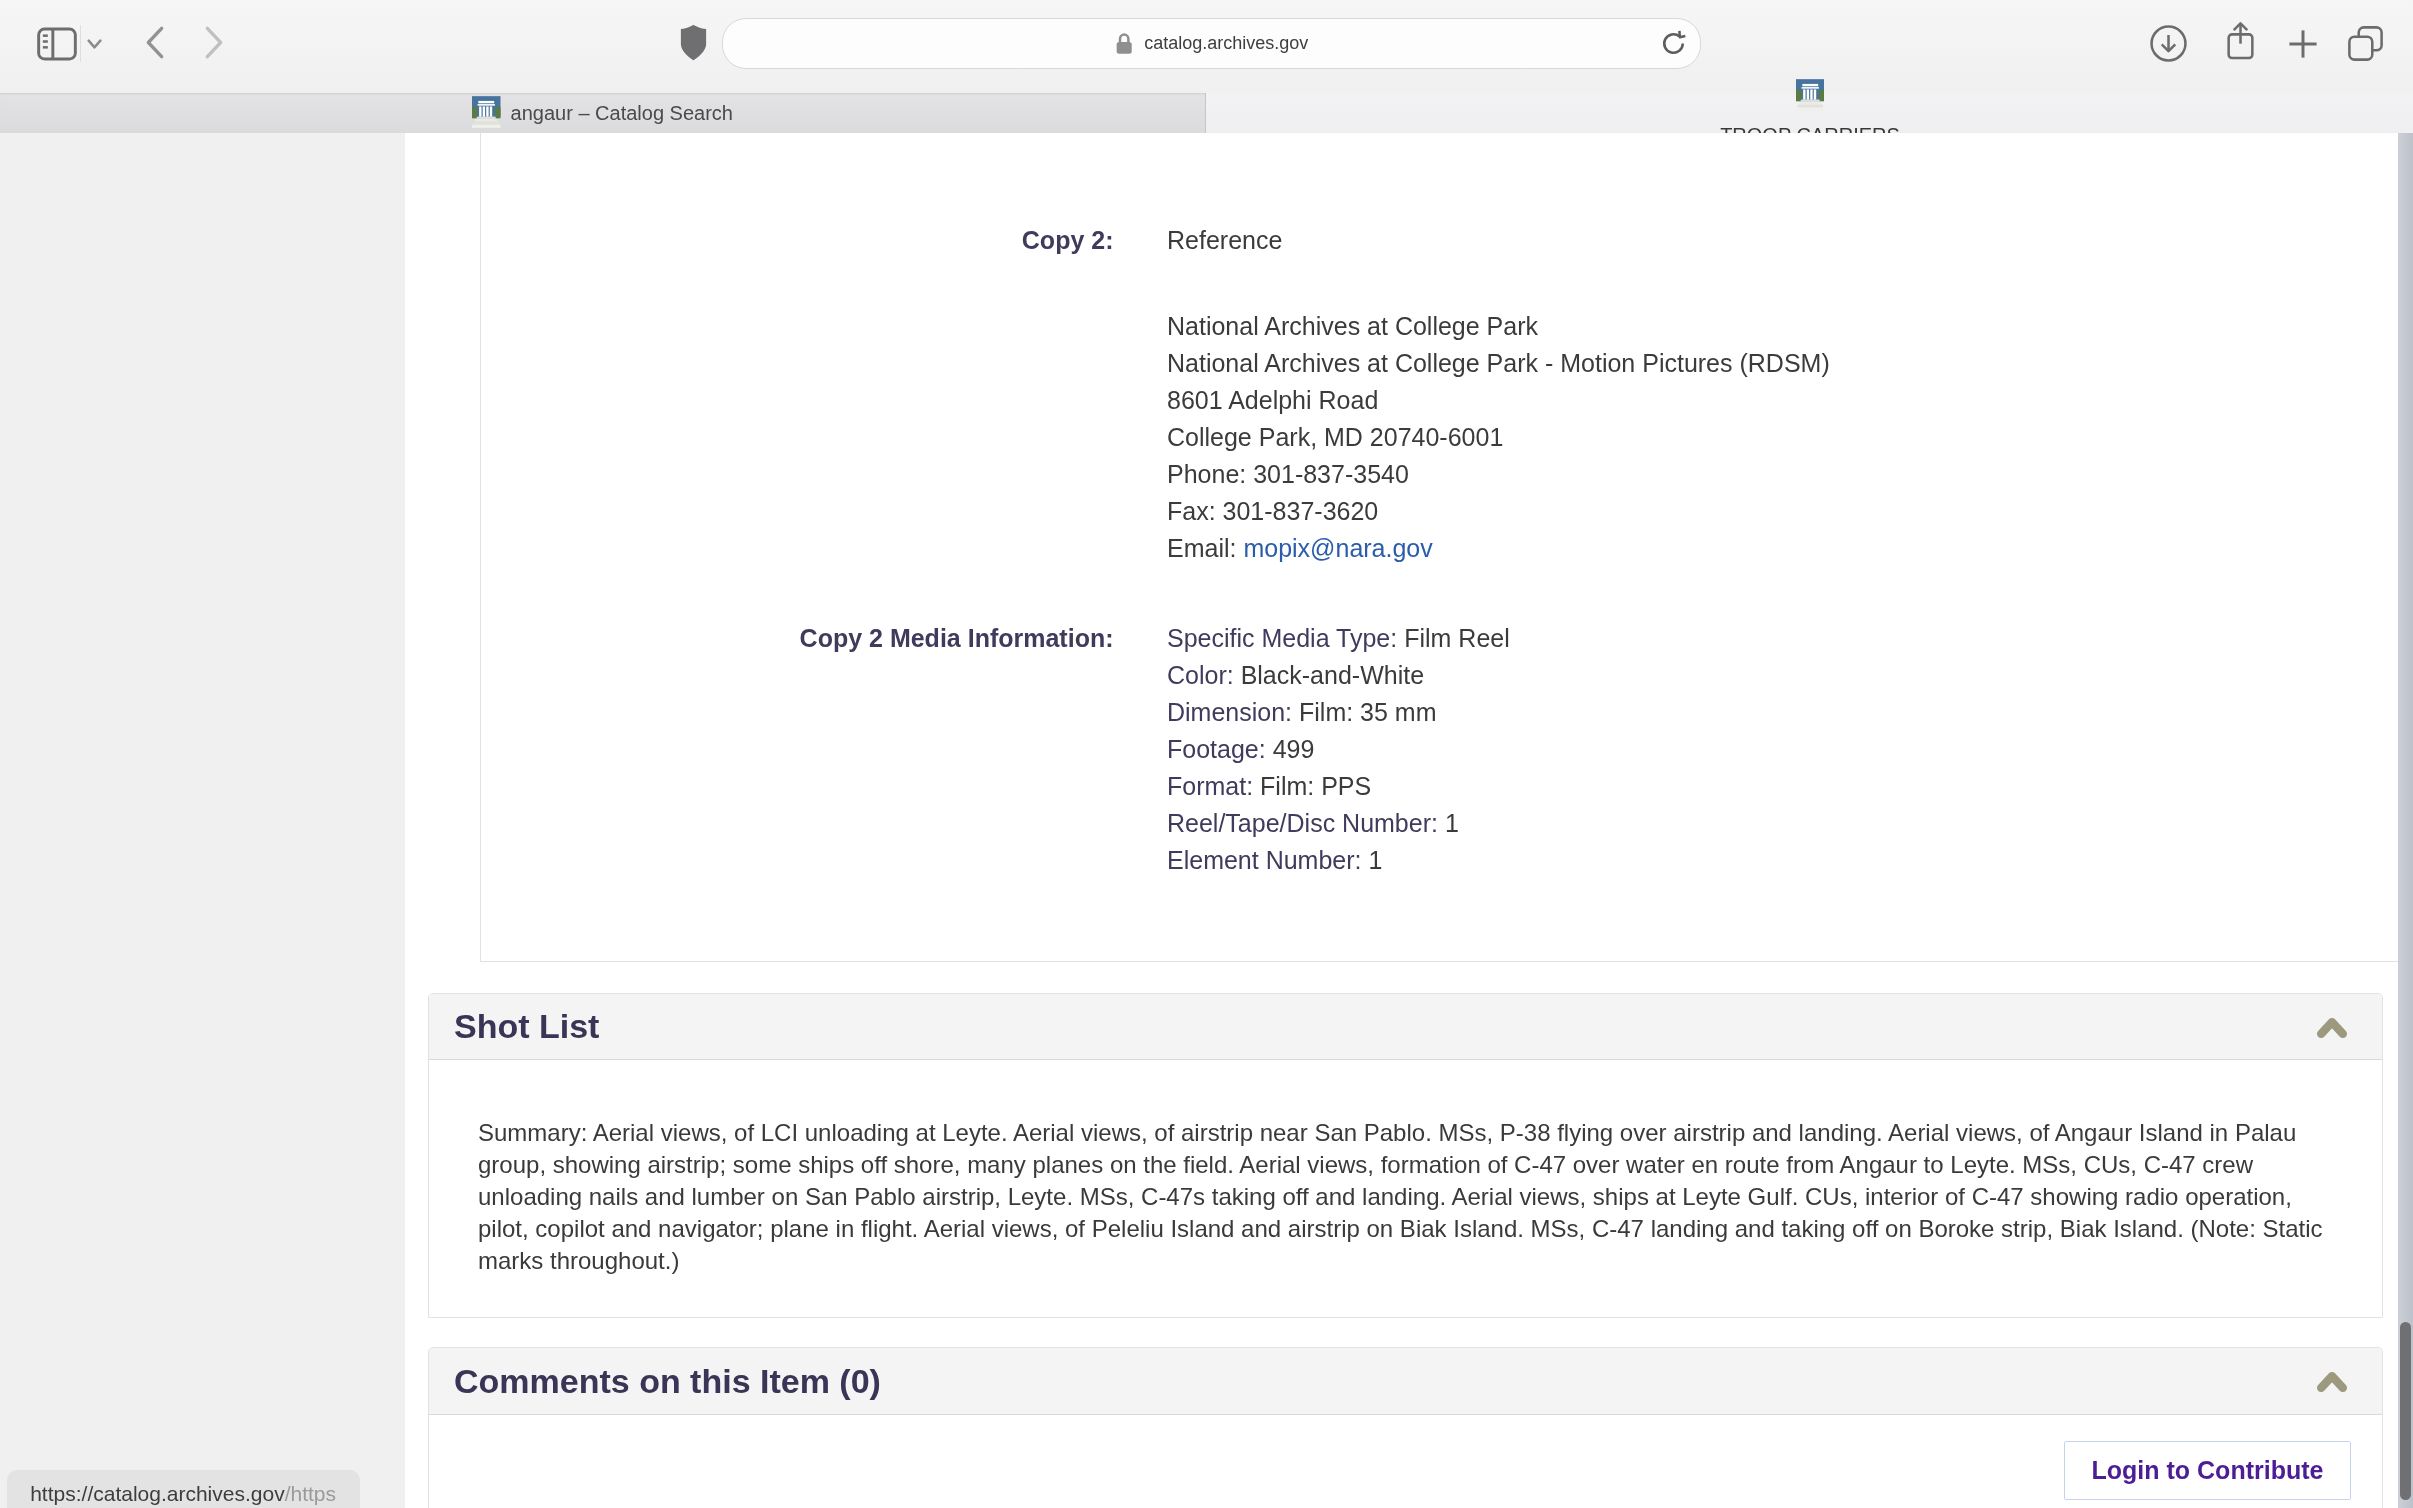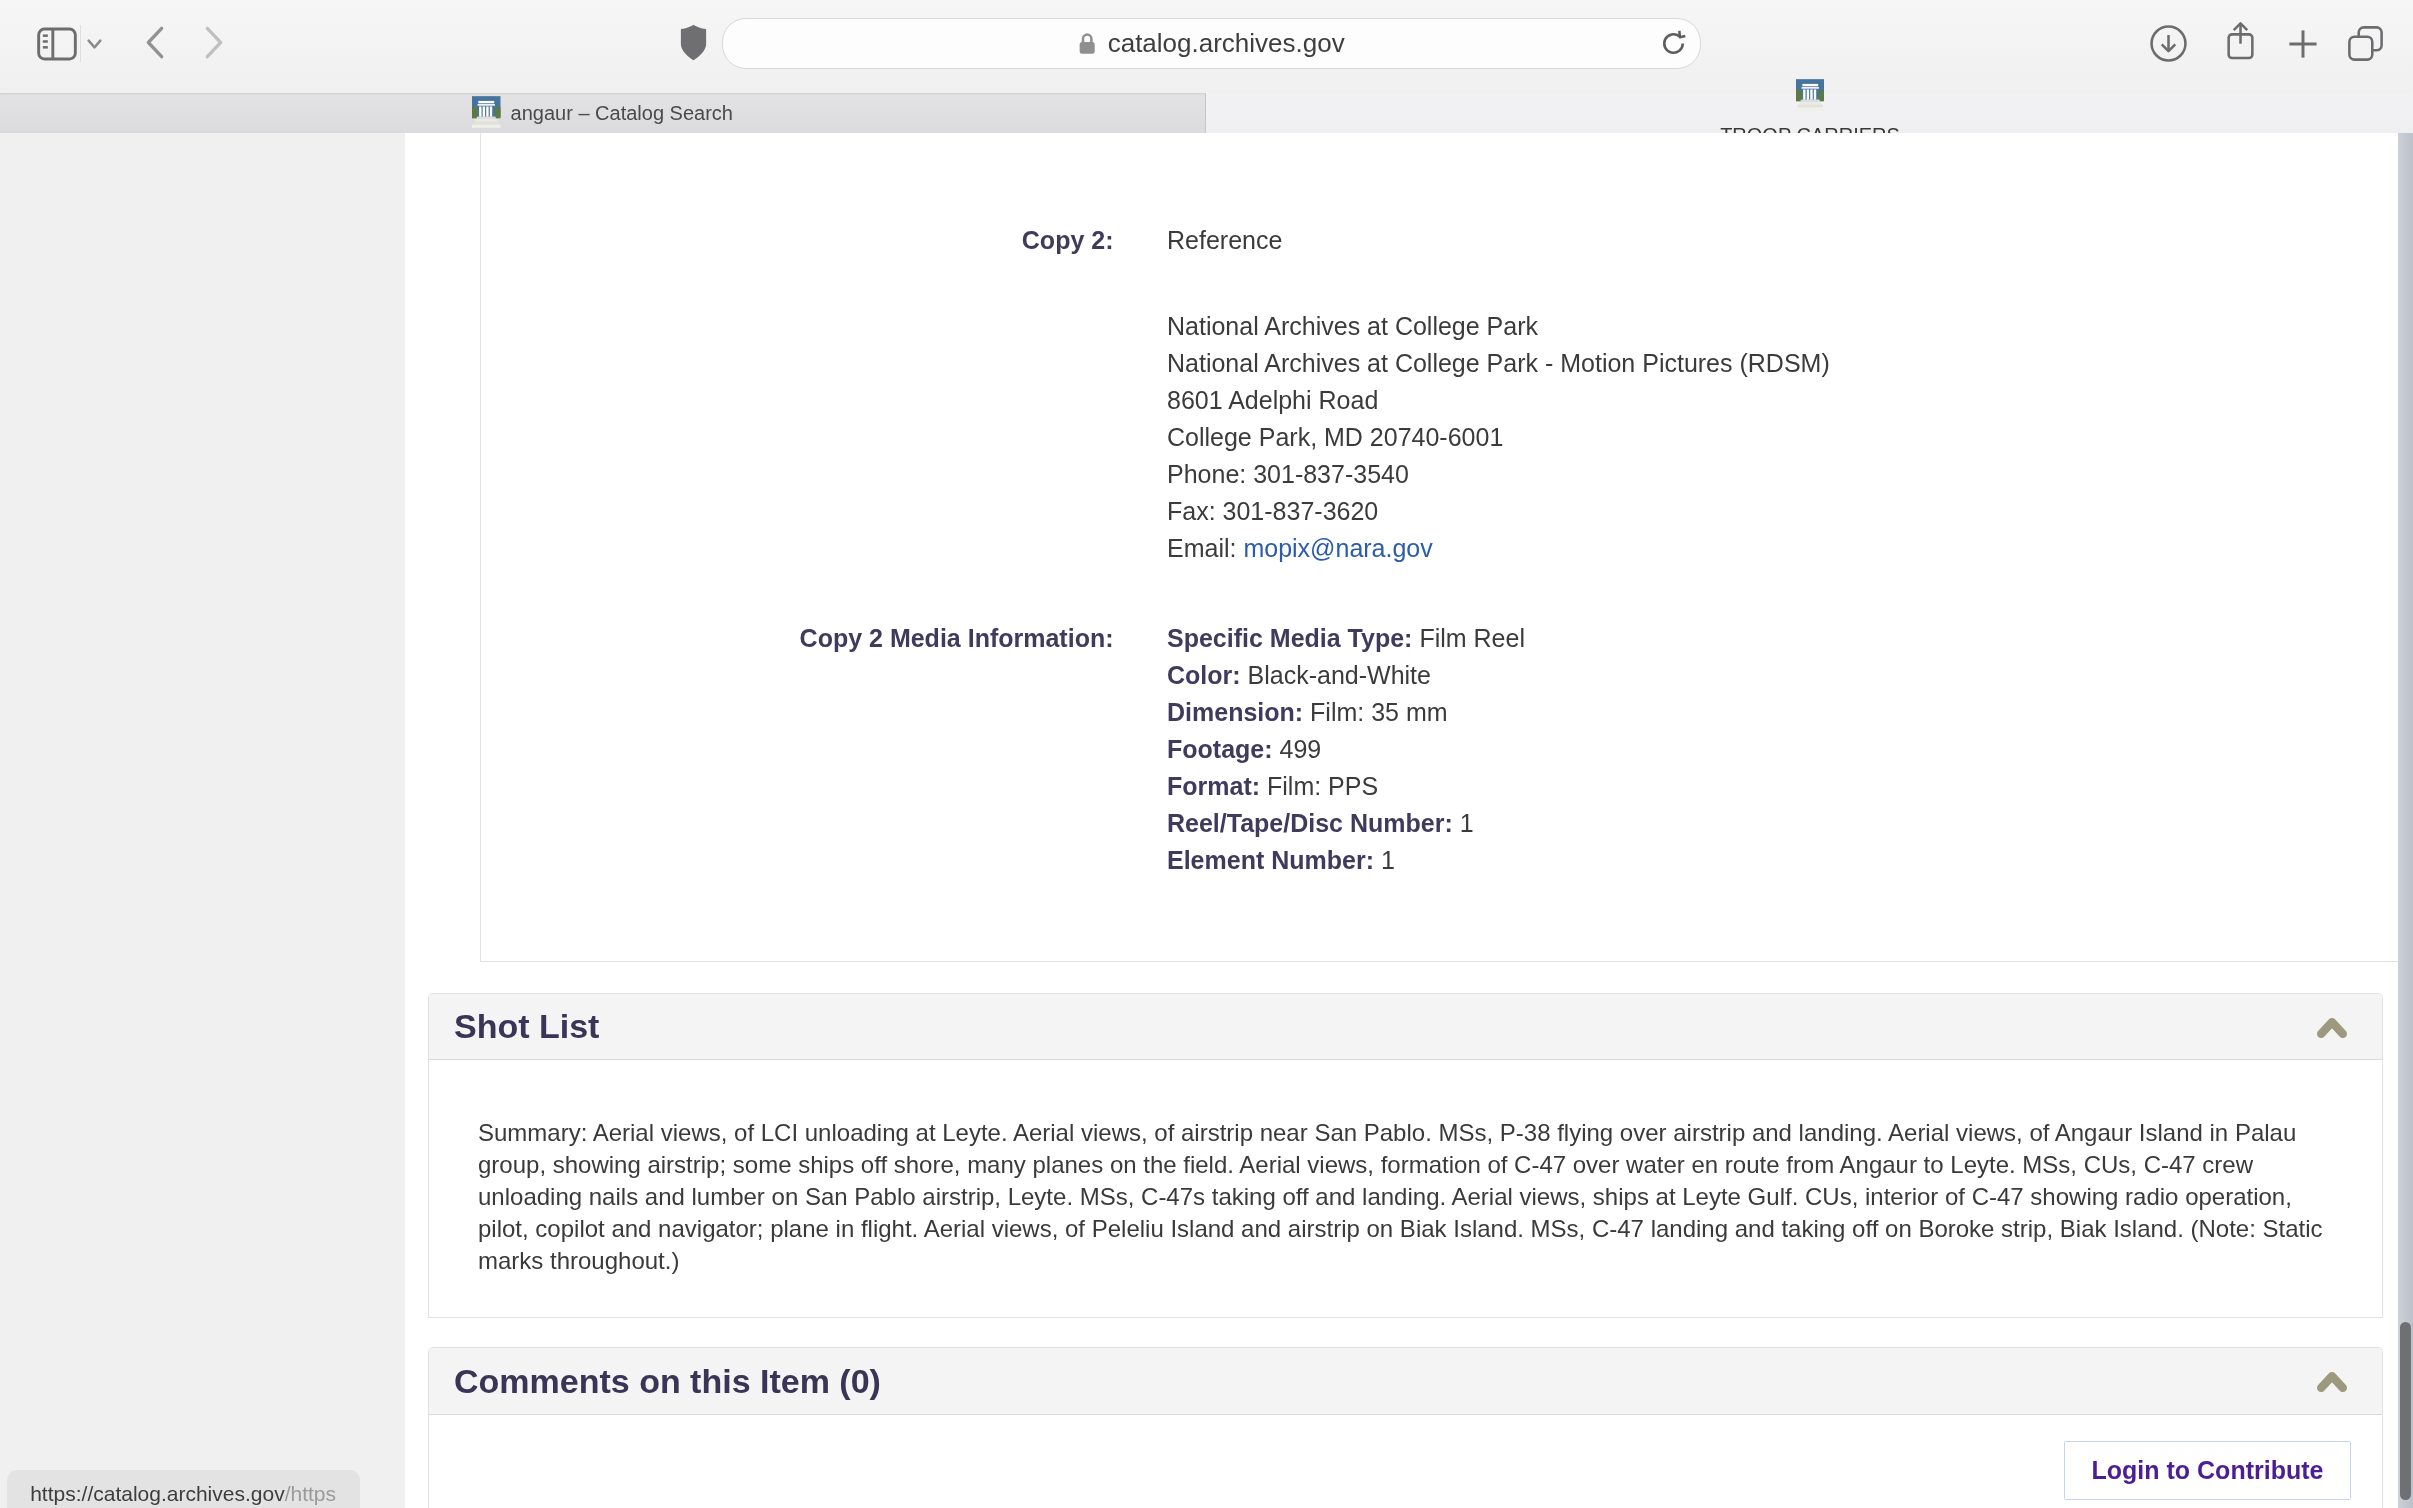--- a/index.html
+++ b/index.html
@@ -7,42 +7,42 @@
     position:relative;width:2413px;height:1508px;overflow:hidden;
     font-family:"Liberation Sans",sans-serif;background:#ffffff;
   }
   
   .toolbar{position:absolute;left:0;top:0;width:2413px;height:93px;
     background:linear-gradient(#f7f6f7,#f1f0f1);border-bottom:0.8px solid #d2d1d3;}
   .tbtn{position:absolute;display:flex;align-items:center;justify-content:center;}
   .toolbar svg{display:block;}
   .urlbar{position:absolute;left:722px;top:18.4px;width:977px;height:49px;border-radius:24px;
     background:#fdfdfd;border:0.8px solid #d9d8d9;display:flex;align-items:center;justify-content:center;}
-  .urlbar .urltext{font-size:26px;color:#3e3e3e;margin-left:11px;}
+  .urlbar .urltext{font-size:18px;color:#3e3e3e;margin-left:11px;}
   .url-reload{position:absolute;right:13.4px;top:11px;}
   .tb-sep{position:absolute;left:80px;top:25px;width:0.8px;height:37px;background:#dededf;}
   
   .tabbar{position:absolute;left:0;top:93px;width:2413px;height:40px;border-bottom:0.8px solid #d6d5d7;}
   .tab{position:absolute;top:0;height:40px;display:flex;align-items:center;justify-content:center;gap:10px;}
   .tab-inactive{left:0;width:1205px;background:linear-gradient(#e3e2e4,#dbdadc);border-right:0.8px solid #c6c5c7;
     box-shadow:inset 0 1.7px 1.7px -0.8px #cfcfd1;}
   .tab-active{left:1206px;width:1208px;background:linear-gradient(#f2f1f3,#efeef0);flex-direction:column;}
   .tab-title{font-size:20px;color:#4a4a4a;}
   .tab-active .tab-title{color:#383838;}
   .favicon{width:28.5px;height:32px;}
   
   .page-bg{position:absolute;left:0;top:133px;width:2413px;height:1375px;background:#ffffff;}
   .left-strip{position:absolute;left:0;top:133px;width:405px;height:1375px;background:#f0f0f0;}
   .card{position:absolute;background:#ffffff;border:0.8px solid #e2e2e2;}
   #details-card{left:451px;top:133px;width:1953px;height:828px;border-top:none;margin-left:29px;}
   .dlabel{position:absolute;left:7.5px;width:625px;text-align:right;font-weight:bold;
     color:#403b5c;font-size:25px;line-height:37px;}
   .dvalue{position:absolute;left:686px;font-size:25px;color:#3b3b3b;line-height:37px;}
   .multiline{line-height:37px;}
-  .inline-bold{font-weight:bold;color:#403b5c;}
+  .inline-bold{font-weight:normal;color:#403b5c;}
   a.maillink{color:#2a5caa;text-decoration:none;cursor:pointer;}
   
   #shotlist-card{left:428px;top:993px;width:1953px;height:323px;border-radius:5px 5px 0 0;}
   #comments-card{left:428px;top:1347px;width:1953px;height:210px;border-radius:5px 5px 0 0;}
   .section-header{position:absolute;left:0;top:0;right:0;height:65px;background:#f4f4f4;
     border-bottom:0.8px solid #d9d9d9;border-radius:5px 5px 0 0;display:flex;align-items:center;}
   .section-title{font-weight:bold;font-size:34px;color:#3a3556;margin-left:25px;}
   .section-chevron{position:absolute;right:35px;top:23.5px;cursor:pointer;}
   .summary{position:absolute;left:49px;top:123px;width:1864px;font-size:24px;line-height:32px;color:#3a3a3a;}
   .login-btn{position:absolute;left:1635px;top:93px;width:287px;height:59px;background:#ffffff;

